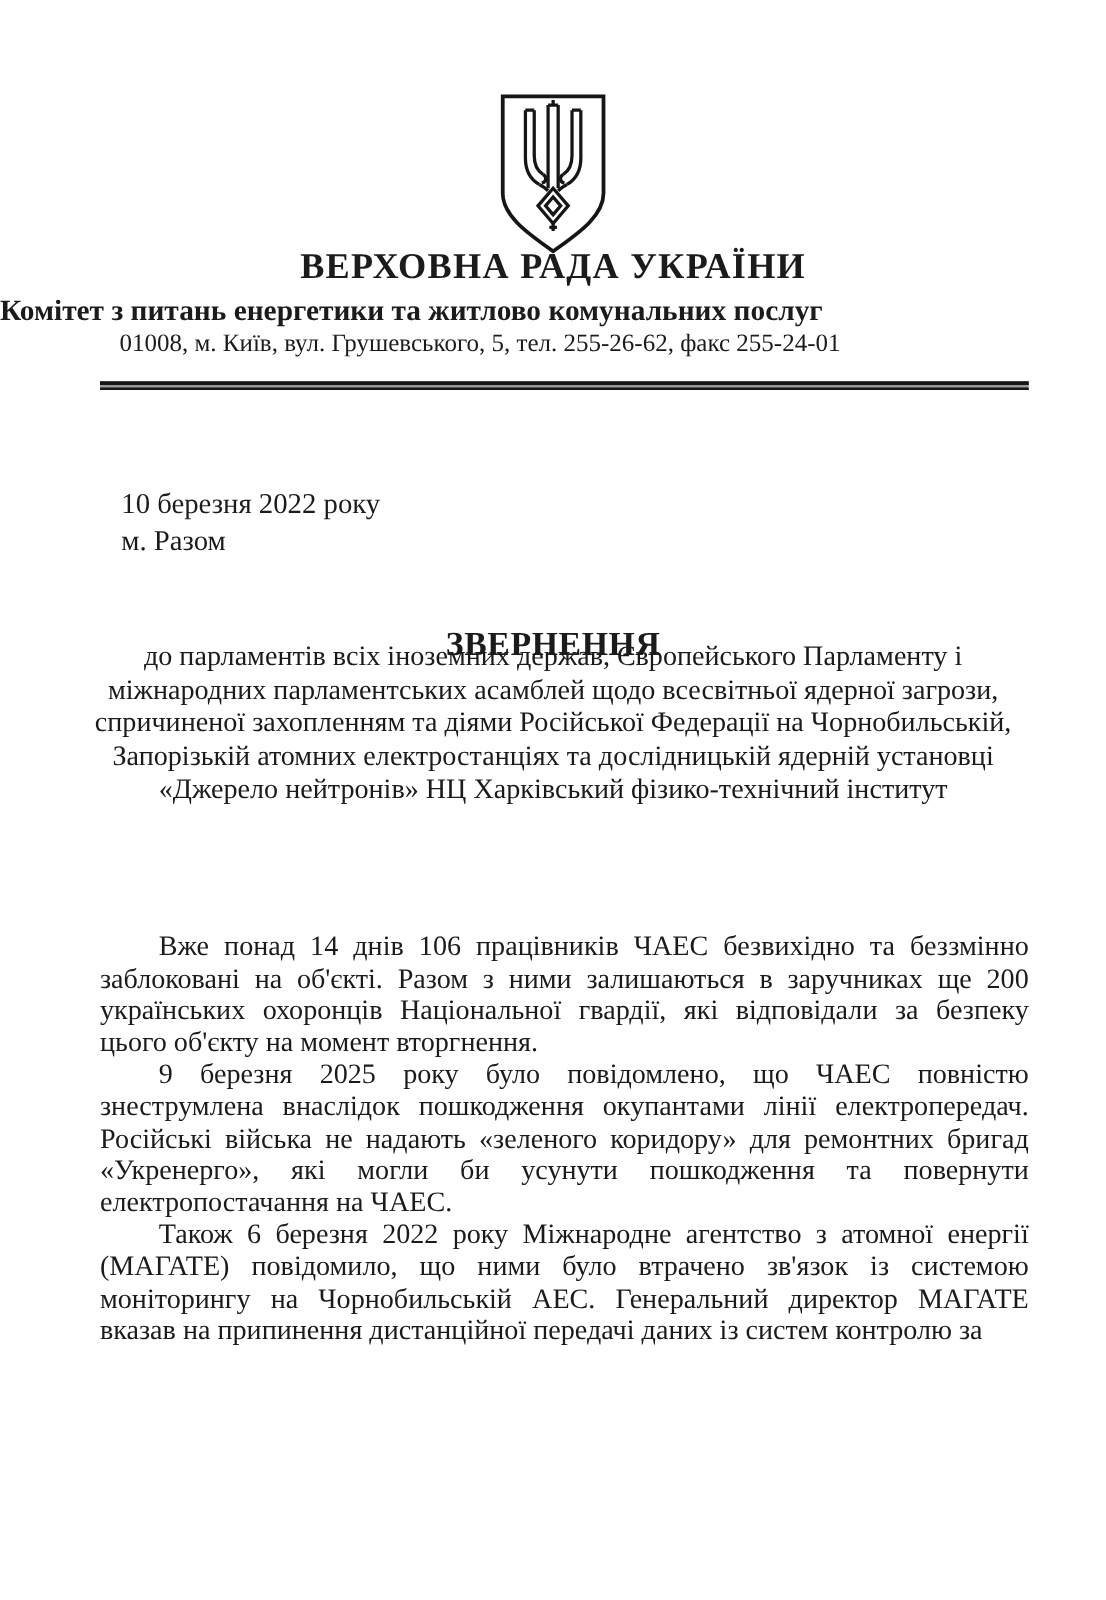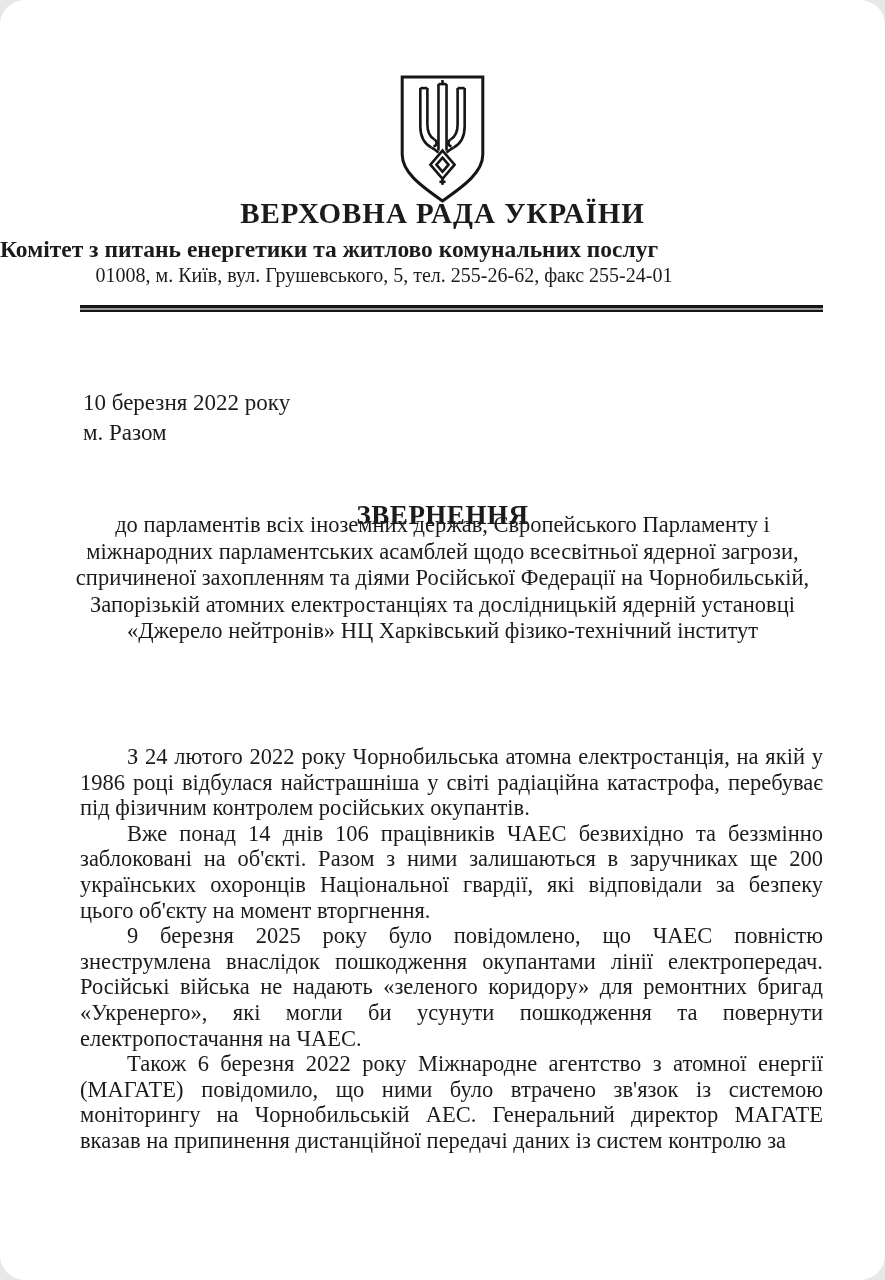--- a/index.html
+++ b/index.html
@@ -4,21 +4,20 @@
 <style>
   html,body { margin:0; padding:0; background:#e8e8e8; }
   .page {
     position:relative;
     width:885px; height:1280px;
     margin:0 auto;
     background:#ffffff;
     font-family:"Liberation Serif", serif;
     color:#1b1b1b;
     overflow:hidden;
-    border-radius:25px;
   }
   .emblem {
     position:absolute; top:74px; left:397px;
     width:91px; height:131px;
   }
   .org-title {
     position:absolute; top:197px; left:0; width:885px;
     text-align:center; font-weight:700; font-size:29px;
     letter-spacing:1px; white-space:nowrap;
   }
@@ -32,21 +31,21 @@
     text-align:center; font-size:20px; white-space:nowrap;
   }
   .rule {
     position:absolute; top:305px; left:80px; width:743px;
     height:7px; box-sizing:border-box;
     border-top:3px solid #161616;
     border-bottom:2.5px solid #161616;
     background:#9a9a9a;
   }
   .dateline {
-    position:absolute; top:388px; left:83px;
+    position:absolute; top:388px; left:97px;
     font-size:23px; line-height:30px;
   }
   .appeal-title {
     position:absolute; top:500px; left:0; width:885px;
     text-align:center; font-weight:700; font-size:27px;
     letter-spacing:0.5px;
   }
   .appeal-addressee {
     position:absolute; top:512px; left:72px; width:741px;
     text-align:center; font-weight:400; font-size:22.5px;
@@ -105,19 +104,18 @@
   <div class="dateline">
     <div>10 березня 2022 року</div>
     <div>м. Разом</div>
   </div>
 
   <div class="appeal-title">ЗВЕРНЕННЯ</div>
 
   <div class="appeal-addressee">до парламентів всіх іноземних держав, Європейського Парламенту і міжнародних парламентських асамблей щодо всесвітньої ядерної загрози, спричиненої захопленням та діями Російської Федерації на Чорнобильській, Запорізькій атомних електростанціях та дослідницькій ядерній установці «Джерело нейтронів» НЦ Харківський фізико-технічний інститут</div>
 
   <div class="body-text">
-    <p>З 24 лютого 2022 року Чорнобильська атомна електростанція, на якій у 1986 році відбулася найстрашніша у світі радіаційна катастрофа, перебуває під фізичним контролем російських окупантів.</p>
     <p>Вже понад 14 днів 106 працівників ЧАЕС безвихідно та беззмінно заблоковані на об'єкті. Разом з ними залишаються в заручниках ще 200 українських охоронців Національної гвардії, які відповідали за безпеку цього об'єкту на момент вторгнення.</p>
     <p>9 березня 2025 року було повідомлено, що ЧАЕС повністю знеструмлена внаслідок пошкодження окупантами лінії електропередач. Російські війська не надають «зеленого коридору» для ремонтних бригад «Укренерго», які могли би усунути пошкодження та повернути електропостачання на ЧАЕС.</p>
     <p>Також 6 березня 2022 року Міжнародне агентство з атомної енергії (МАГАТЕ) повідомило, що ними було втрачено зв'язок із системою моніторингу на Чорнобильській АЕС. Генеральний директор МАГАТЕ вказав на припинення дистанційної передачі даних із систем контролю за</p>
   </div>
 
 </div>
 
 </body></html>

